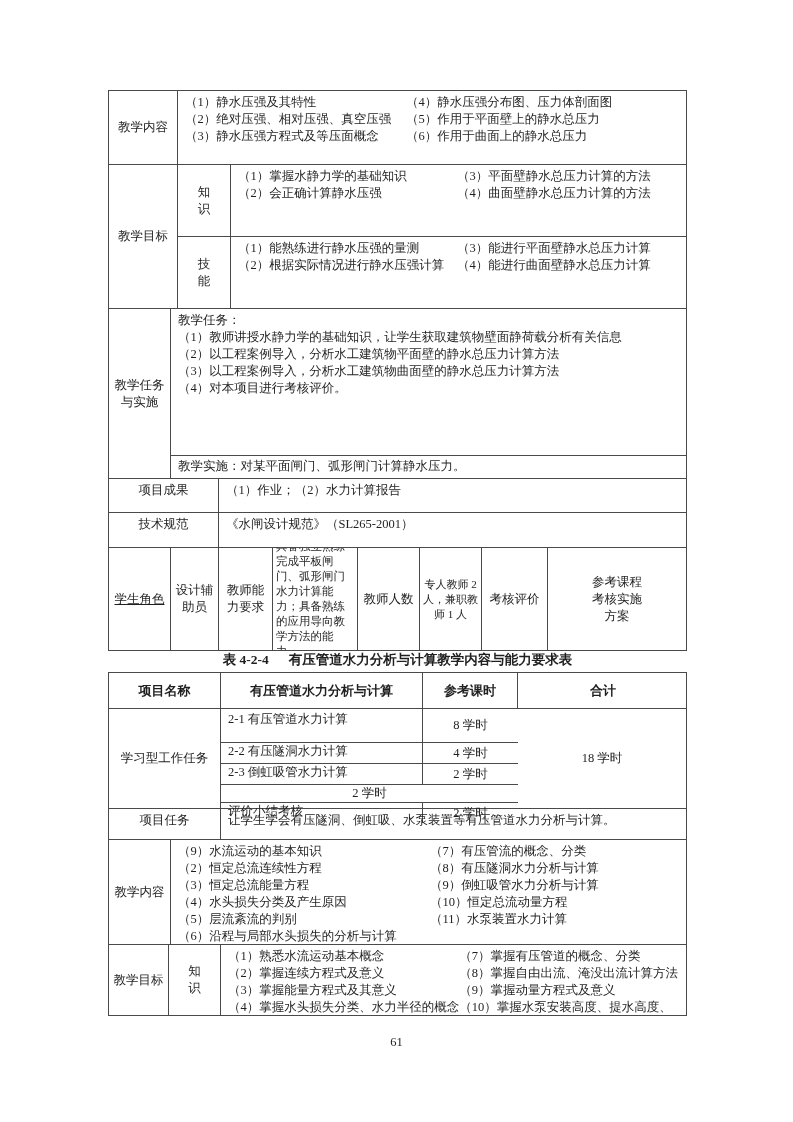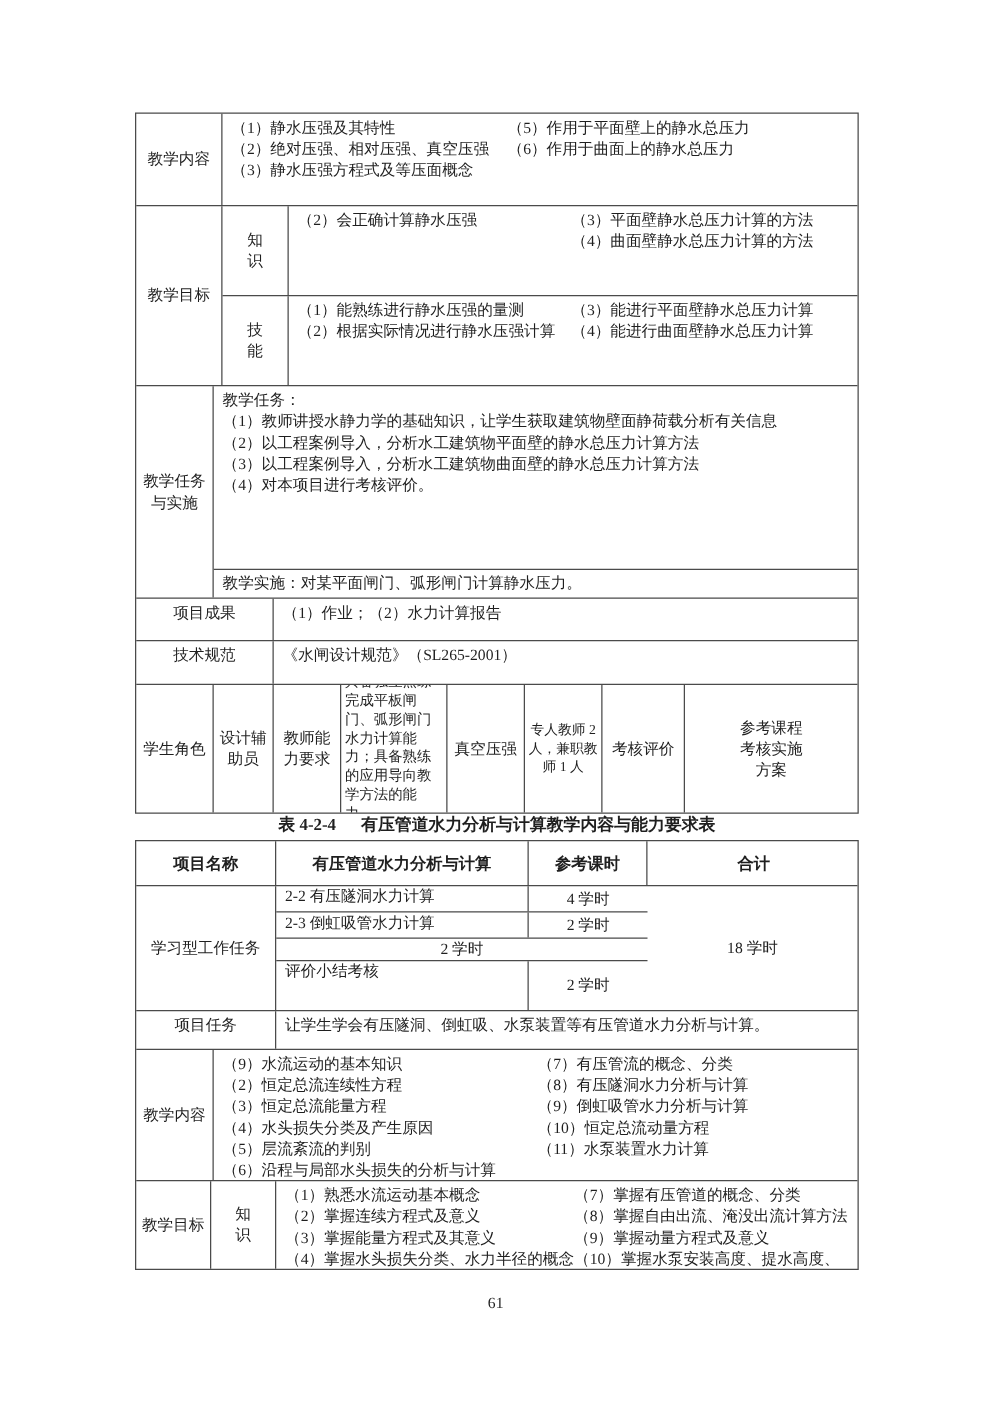--- a/index.html
+++ b/index.html
@@ -63,34 +63,36 @@
 
   <div class="trow" style="height:74px">
     <div class="c lab" style="width: 69px; white-space: pre-line;">教学内容</div>
     <div class="c content twocol" style="--lw:221px">
       <div class="col-l">
           <div>（1）静水压强及其特性</div>
           <div>（2）绝对压强、相对压强、真空压强</div>
           <div>（3）静水压强方程式及等压面概念</div>
         </div>
       <div class="col-r">
+          <div>（4）静水压强分布图、压力体剖面图</div>
           <div>（5）作用于平面壁上的静水总压力</div>
           <div>（6）作用于曲面上的静水总压力</div>
         </div>
     </div>
   </div>
 
   <div class="trow" style="height:144px">
     <div class="c lab" style="width: 69px; white-space: pre-line;">教学目标</div>
     <div class="stack">
       <div class="srow">
         <div class="c lab" style="width: 53px; white-space: pre-line;">知
 识</div>
         <div class="c content twocol" style="--lw:219px">
           <div class="col-l">
+              <div>（1）掌握水静力学的基础知识</div>
               <div>（2）会正确计算静水压强</div>
             </div>
           <div class="col-r">
               <div>（3）平面壁静水总压力计算的方法</div>
               <div>（4）曲面壁静水总压力计算的方法</div>
             </div>
         </div>
       </div>
       <div class="srow">
         <div class="c lab" style="width: 53px; white-space: pre-line;">技
@@ -132,27 +134,27 @@
     <div class="c lab top" style="width: 110px; white-space: pre-line;">项目成果</div>
     <div class="c content">（1）作业；（2）水力计算报告</div>
   </div>
 
   <div class="trow" style="height:35px">
     <div class="c lab top" style="width: 110px; white-space: pre-line;">技术规范</div>
     <div class="c content">《水闸设计规范》（SL265-2001）</div>
   </div>
 
   <div class="trow" style="height:102px">
-    <div class="c lab" style="width: 62px; white-space: pre-line;">学生角色</div>
+    <div class="c lab" style="width: 62px; white-space: pre-line; text-decoration: underline;">学生角色</div>
     <div class="c lab" style="width: 48px; white-space: pre-line;">设计辅
 助员</div>
     <div class="c lab" style="width: 54px; white-space: pre-line;">教师能
 力要求</div>
     <div class="c center small" style="width: 87px; padding: 2px 3px; text-align: left; white-space: pre-line;">具备独立熟练完成平板闸门、弧形闸门水力计算能力；具备熟练的应用导向教学方法的能力。</div>
-    <div class="c lab" style="width: 62px; white-space: pre-line;">真空压强</div>
+    <div class="c lab" style="width: 62px; white-space: pre-line;">教师人数</div>
     <div class="c lab tiny" style="width: 62px; white-space: pre-line;">专人教师 2
 人，兼职教
 师 1 人</div>
     <div class="c lab" style="width: 66px; white-space: pre-line;">考核评价</div>
     <div class="c lab" style="width: 138px; white-space: pre-line;">参考课程
 考核实施
 方案</div>
   </div>
 </div>
 
@@ -165,20 +167,24 @@
   <div class="trow bold" style="height:36px;font-size:13px">
     <div class="c lab" style="width: 112px; white-space: pre-line; text-align: center;">项目名称</div>
     <div class="c lab" style="width: 202px; white-space: pre-line;">有压管道水力分析与计算</div>
     <div class="c lab" style="width: 95px; white-space: pre-line;">参考课时</div>
     <div class="c lab" style="width: 170px; white-space: pre-line;">合计</div>
   </div>
 
   <div class="trow" style="height:100px">
     <div class="c lab" style="width: 112px; white-space: pre-line;">学习型工作任务</div>
     <div class="stack" style="width:297px;flex:0 0 297px">
+      <div class="srow" style="flex:0 0 34px">
+        <div class="c content" style="width:202px;flex:0 0 202px;padding-top:2px">2-1 有压管道水力计算</div>
+        <div class="c center" style="flex:1">8 学时</div>
+      </div>
       <div class="srow" style="flex:0 0 17px">
         <div class="c content" style="width:202px;flex:0 0 202px;padding-top:0">2-2 有压隧洞水力计算</div>
         <div class="c center" style="flex:1">4 学时</div>
       </div>
       <div class="srow" style="flex:0 0 16px">
         <div class="c content" style="width:202px;flex:0 0 202px;padding-top:0">2-3 倒虹吸管水力计算</div>
         <div class="c center" style="flex:1">2 学时</div>
       </div>
       <div class="srow" style="flex:0 0 16px">
         <div class="c center" style="flex:1">2 学时</div>

